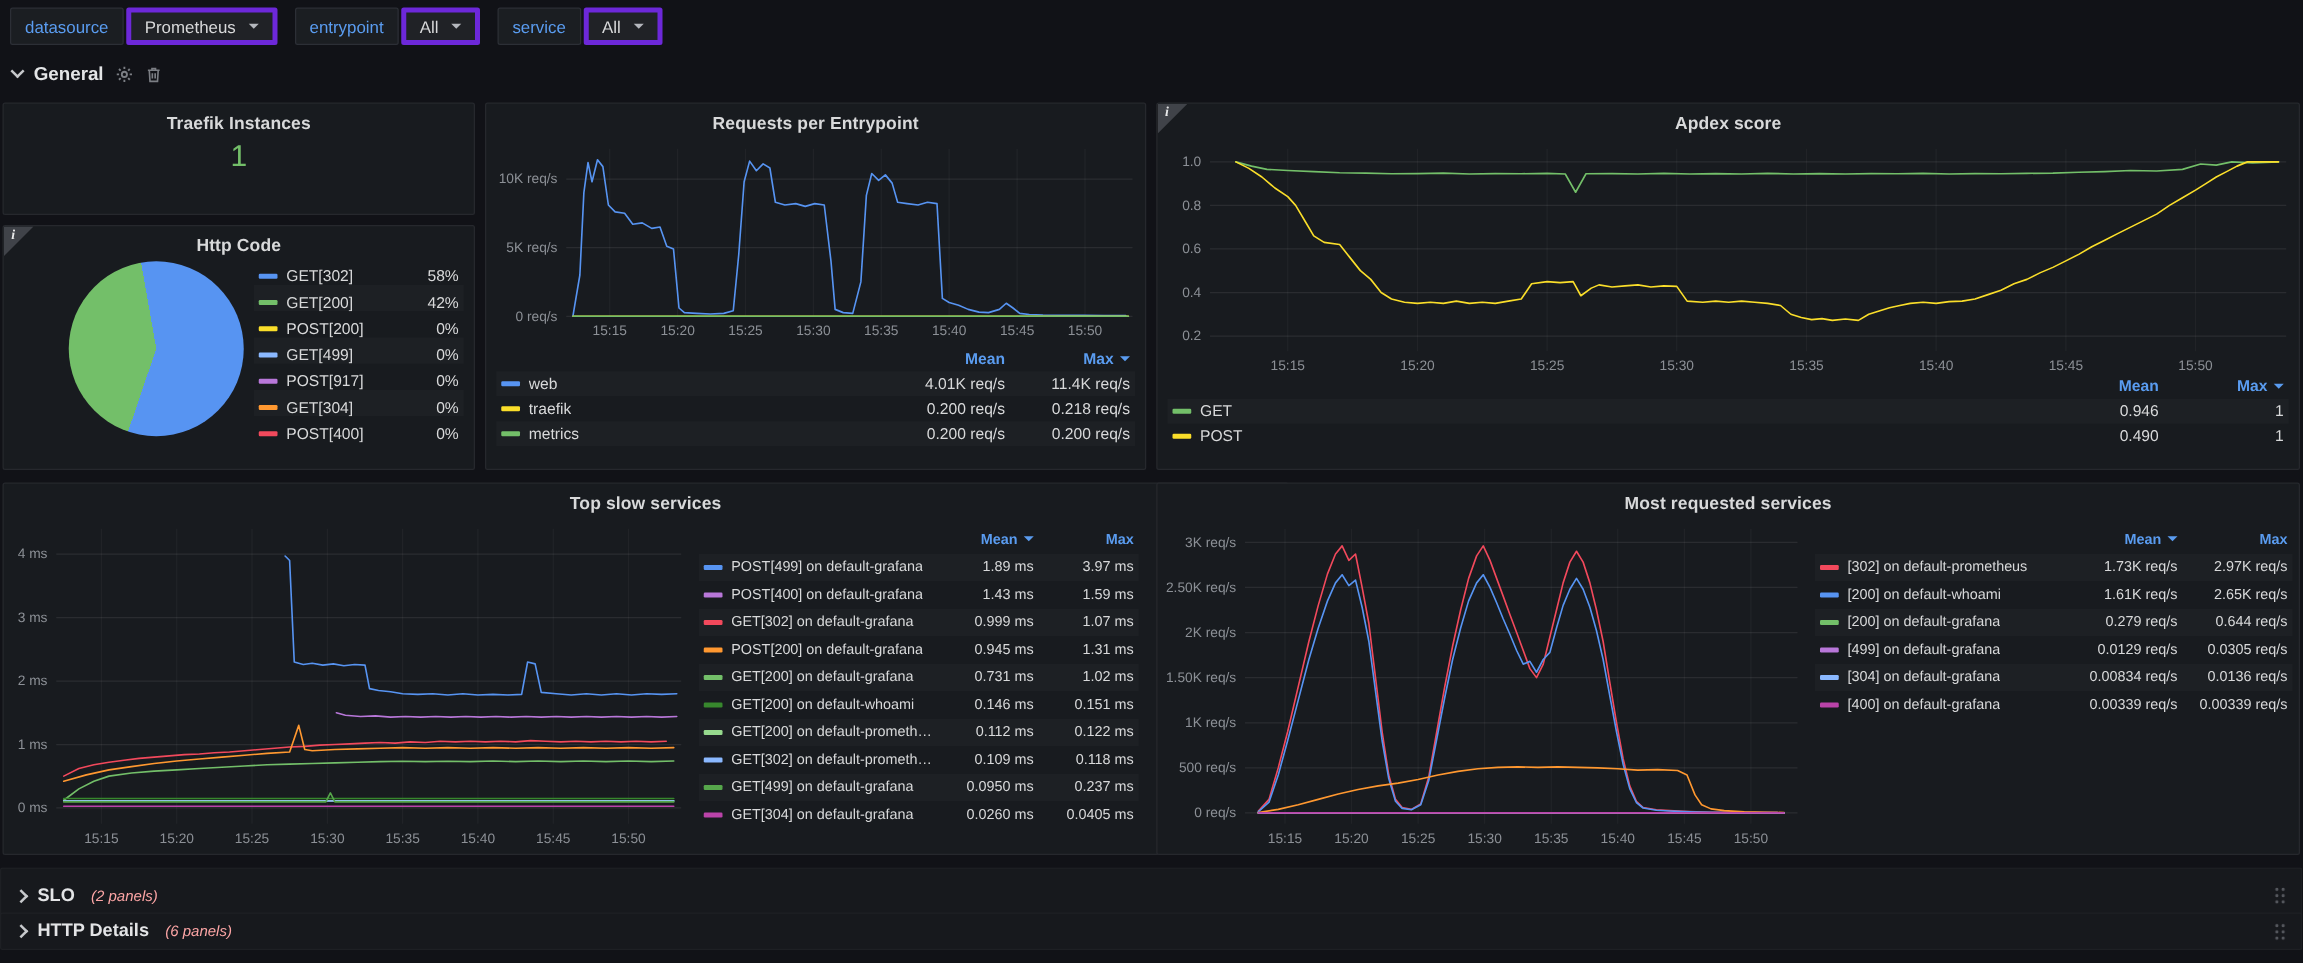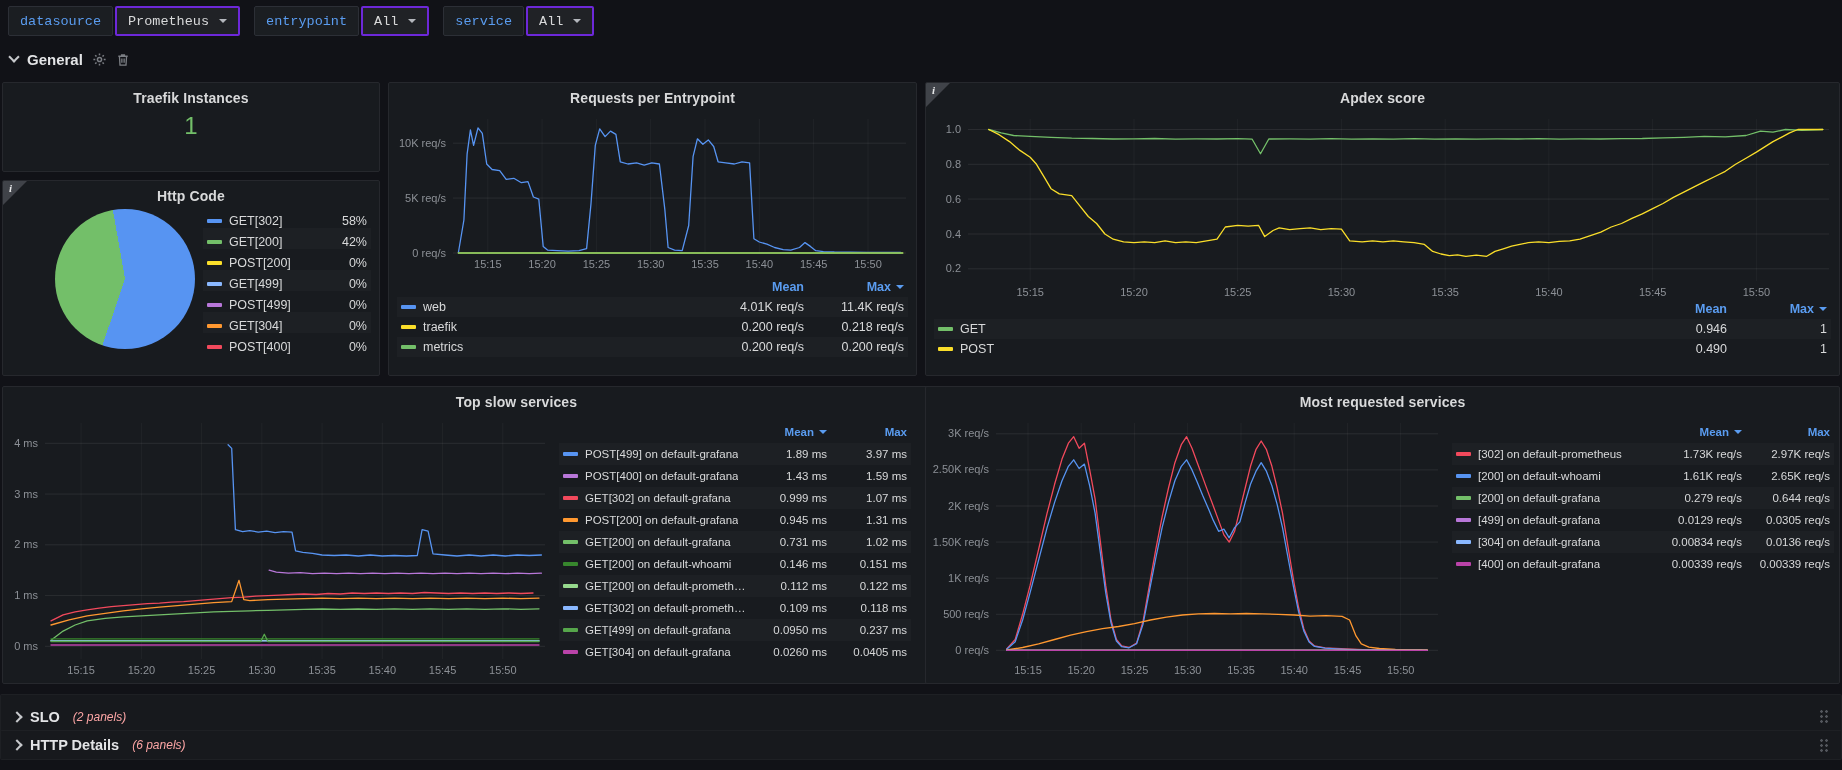--- a/index.html
+++ b/index.html
@@ -2,23 +2,23 @@
 <html><head>
 <meta charset="utf-8">
 <style>
   *{box-sizing:border-box;}
   html,body{margin:0;padding:0;background:#111217;}
   body{font-family:"Liberation Sans",sans-serif;color:#d8d9da;}
   .dashboard{position:relative;width:1842px;height:770px;background:#111217;overflow:hidden;}
 
   
   .submenu{position:absolute;top:6px;left:8px;display:flex;gap:14px;}
-  .var{display:flex;gap:2px;font-family:Liberation Mono, monospace;}
+  .var{display:flex;gap:2px;}
   .var-label{display:flex;align-items:center;padding:0 11px;height:30px;background:#1b1e22;border:1px solid #2c2f36;border-radius:2px;color:#5a9cf0;font-size:13.5px;font-weight:500;}
-  .var-value{display:flex;align-items:center;gap:10px;padding:0 11px;height:30px;background:#202226;border:2px solid #6d28d9;border-radius:2px;color:#d8d9da;font-size:13.5px;cursor:pointer;}
+  .var-value{display:flex;align-items:center;gap:10px;padding:0 11px;height:30px;background:#202226;border:4px solid #6d28d9;border-radius:2px;color:#d8d9da;font-size:13.5px;cursor:pointer;}
   .caret{width:0;height:0;border-left:4px solid transparent;border-right:4px solid transparent;border-top:4px solid #b4b7bd;}
 
   
   .row-head{position:absolute;top:46px;left:10px;height:26px;display:flex;align-items:center;gap:9px;cursor:pointer;}
   .row-title{font-size:15px;font-weight:700;color:#e3e4e6;}
   .chev{display:inline-block;width:8px;height:8px;border-right:2px solid #c7c9cc;border-bottom:2px solid #c7c9cc;}
   .chev.down{transform:rotate(45deg);margin-top:-4px;}
   .chev.right{transform:rotate(-45deg);}
   .icon{display:flex;align-items:center;cursor:pointer;opacity:.85;}
 
@@ -169,21 +169,21 @@
         <div class="lg-row">
           <span class="lg-name">
             <i class="swatch" style="background: rgb(138, 184, 255);"></i>
             <span class="lg-label">GET[499]</span>
           </span>
           <span class="lg-val">0%</span>
         </div>
         <div class="lg-row">
           <span class="lg-name">
             <i class="swatch" style="background: rgb(184, 119, 217);"></i>
-            <span class="lg-label">POST[499]</span>
+            <span class="lg-label">POST[917]</span>
           </span>
           <span class="lg-val">0%</span>
         </div>
         <div class="lg-row">
           <span class="lg-name">
             <i class="swatch" style="background: rgb(255, 152, 48);"></i>
             <span class="lg-label">GET[304]</span>
           </span>
           <span class="lg-val">0%</span>
         </div>

